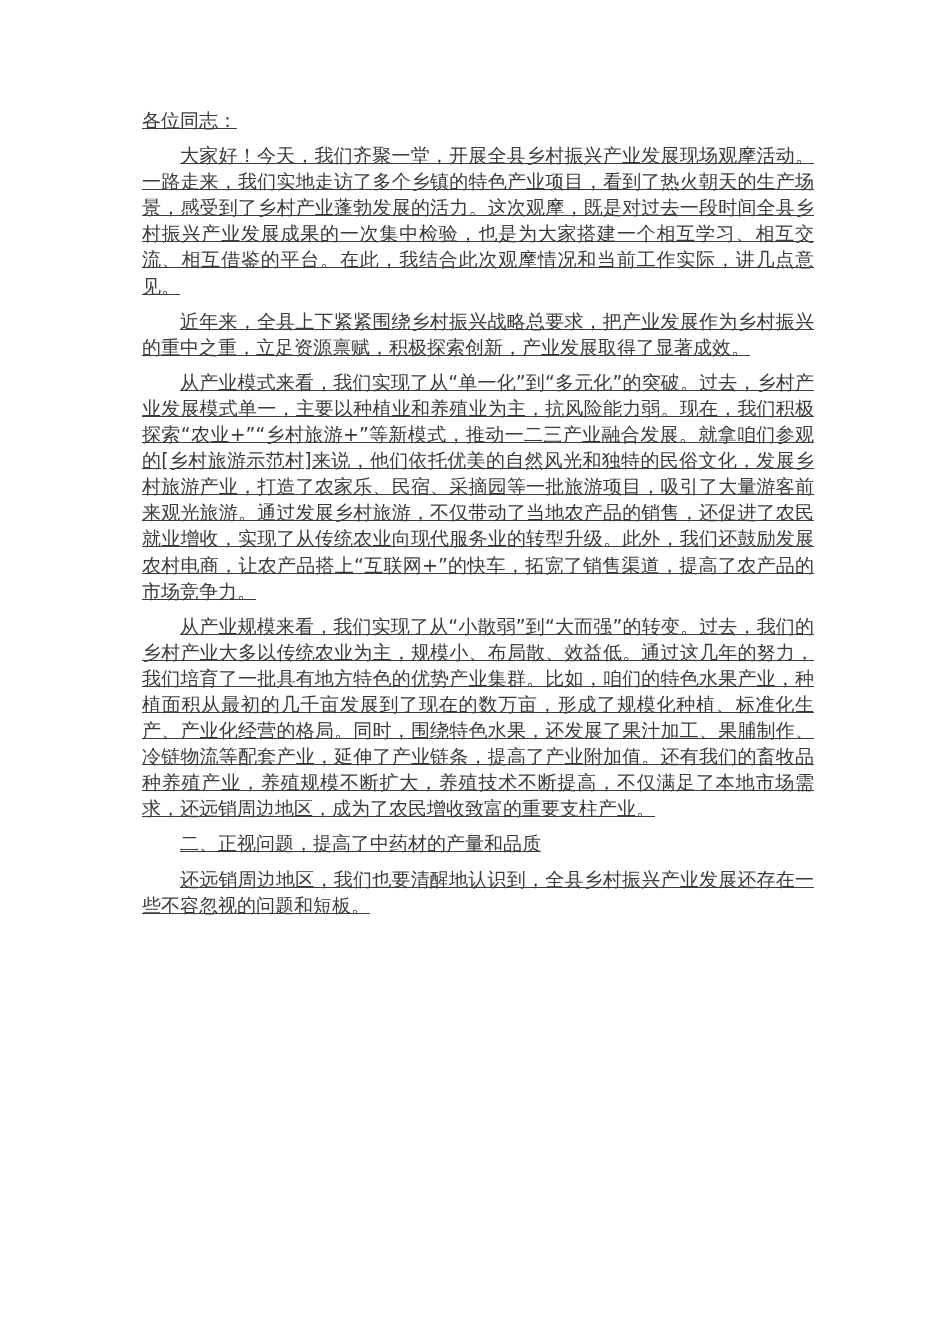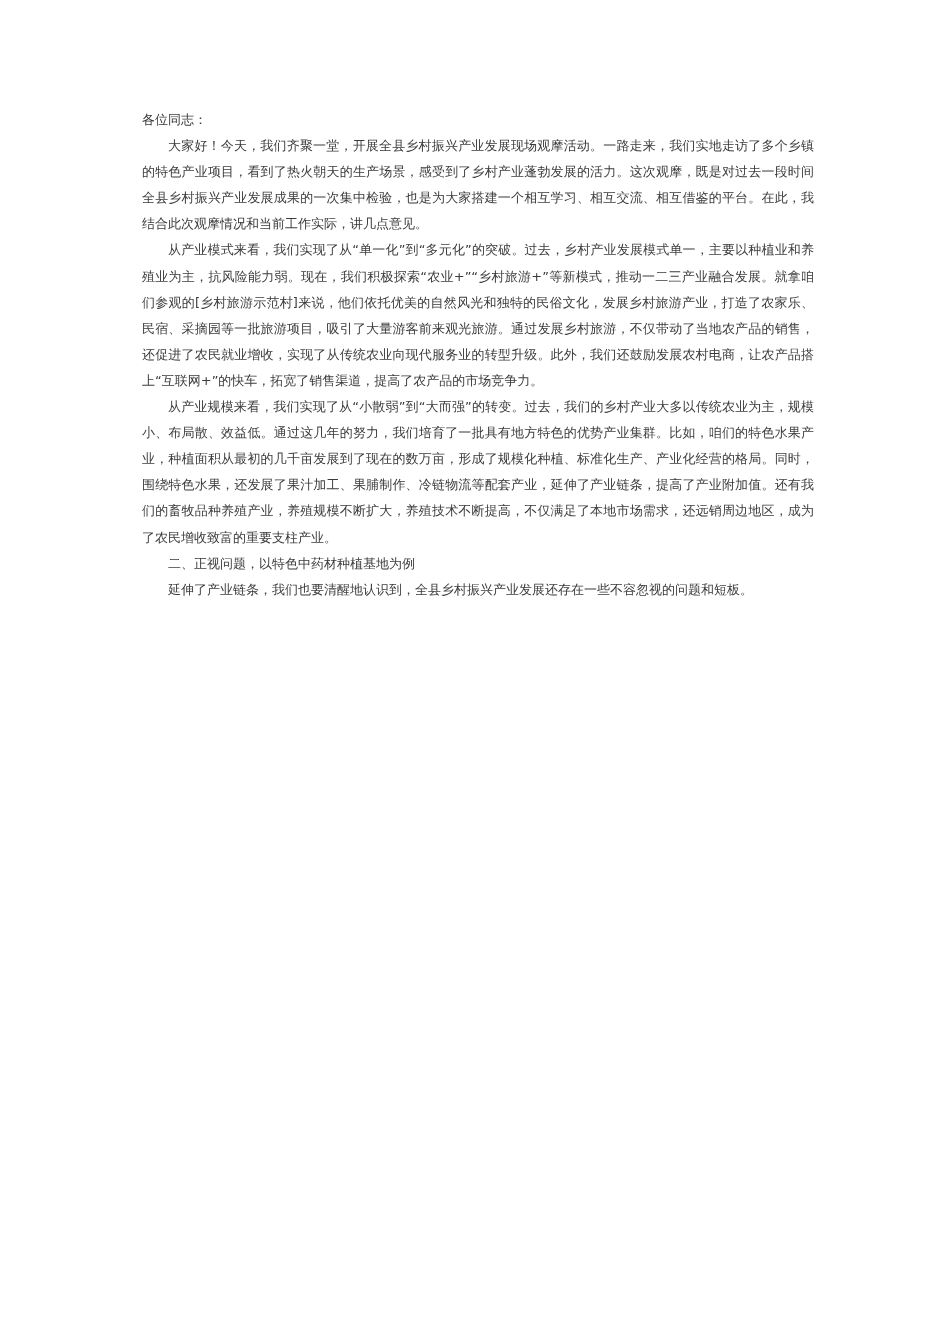--- a/index.html
+++ b/index.html
@@ -21,30 +21,32 @@
     box-sizing: border-box;
   }
   .doc-body {
     position: absolute;
     left: 142px;
     top: 107px;
     width: 672px;
   }
   .para {
     color: #3b3b3b;
-    font-size: 13px;
+    font-size: 19px;
     line-height: 26.1px;
     text-align: justify;
     text-justify: inter-ideograph;
     letter-spacing: 0px;
     margin: 0 0 0 0;
     word-break: break-all;
+    text-decoration: underline;
     -webkit-font-smoothing: antialiased;
   }
   .para + .para {
+    margin-top: 9px;
   }
   .indent {
     text-indent: 2em;
   }
   .noindent {
     text-indent: 0;
   }
   .heading {
     text-indent: 2em;
   }
@@ -53,25 +55,26 @@
 <body>
 
 <div class="page">
   <div class="doc-body">
 
     <p class="para noindent">各位同志：</p>
 
     <p class="para indent">大家好！今天，我们齐聚一堂，开展全县乡村振兴产业发展现场观摩活动。一路走来，我们实地走访了多个乡镇的特色产业项目，看到了热火朝天的生产场景，感受到了乡村产业蓬勃发展的活力。这次观摩，既是对过去一段时间全县乡村振兴产业发展成果的一次集中检验，也是为大家搭建一个相互学习、相互交流、相互借鉴的平台。在此，我结合此次观摩情况和当前工作实际，讲几点意见。</p>
 
 
+    <p class="para indent">近年来，全县上下紧紧围绕乡村振兴战略总要求，把产业发展作为乡村振兴的重中之重，立足资源禀赋，积极探索创新，产业发展取得了显著成效。</p>
 
     <p class="para indent">从产业模式来看，我们实现了从“单一化”到“多元化”的突破。过去，乡村产业发展模式单一，主要以种植业和养殖业为主，抗风险能力弱。现在，我们积极探索“农业+”“乡村旅游+”等新模式，推动一二三产业融合发展。就拿咱们参观的[乡村旅游示范村]来说，他们依托优美的自然风光和独特的民俗文化，发展乡村旅游产业，打造了农家乐、民宿、采摘园等一批旅游项目，吸引了大量游客前来观光旅游。通过发展乡村旅游，不仅带动了当地农产品的销售，还促进了农民就业增收，实现了从传统农业向现代服务业的转型升级。此外，我们还鼓励发展农村电商，让农产品搭上“互联网+”的快车，拓宽了销售渠道，提高了农产品的市场竞争力。</p>
 
     <p class="para indent">从产业规模来看，我们实现了从“小散弱”到“大而强”的转变。过去，我们的乡村产业大多以传统农业为主，规模小、布局散、效益低。通过这几年的努力，我们培育了一批具有地方特色的优势产业集群。比如，咱们的特色水果产业，种植面积从最初的几千亩发展到了现在的数万亩，形成了规模化种植、标准化生产、产业化经营的格局。同时，围绕特色水果，还发展了果汁加工、果脯制作、冷链物流等配套产业，延伸了产业链条，提高了产业附加值。还有我们的畜牧品种养殖产业，养殖规模不断扩大，养殖技术不断提高，不仅满足了本地市场需求，还远销周边地区，成为了农民增收致富的重要支柱产业。</p>
 
 
 
-    <p class="para heading">二、正视问题，以特色中药材种植基地为例</p>
+    <p class="para heading">二、正视问题，提高了中药材的产量和品质</p>
 
-    <p class="para indent">延伸了产业链条，我们也要清醒地认识到，全县乡村振兴产业发展还存在一些不容忽视的问题和短板。</p>
+    <p class="para indent">还远销周边地区，我们也要清醒地认识到，全县乡村振兴产业发展还存在一些不容忽视的问题和短板。</p>
 
   </div>
 </div>
 
 </body></html>

